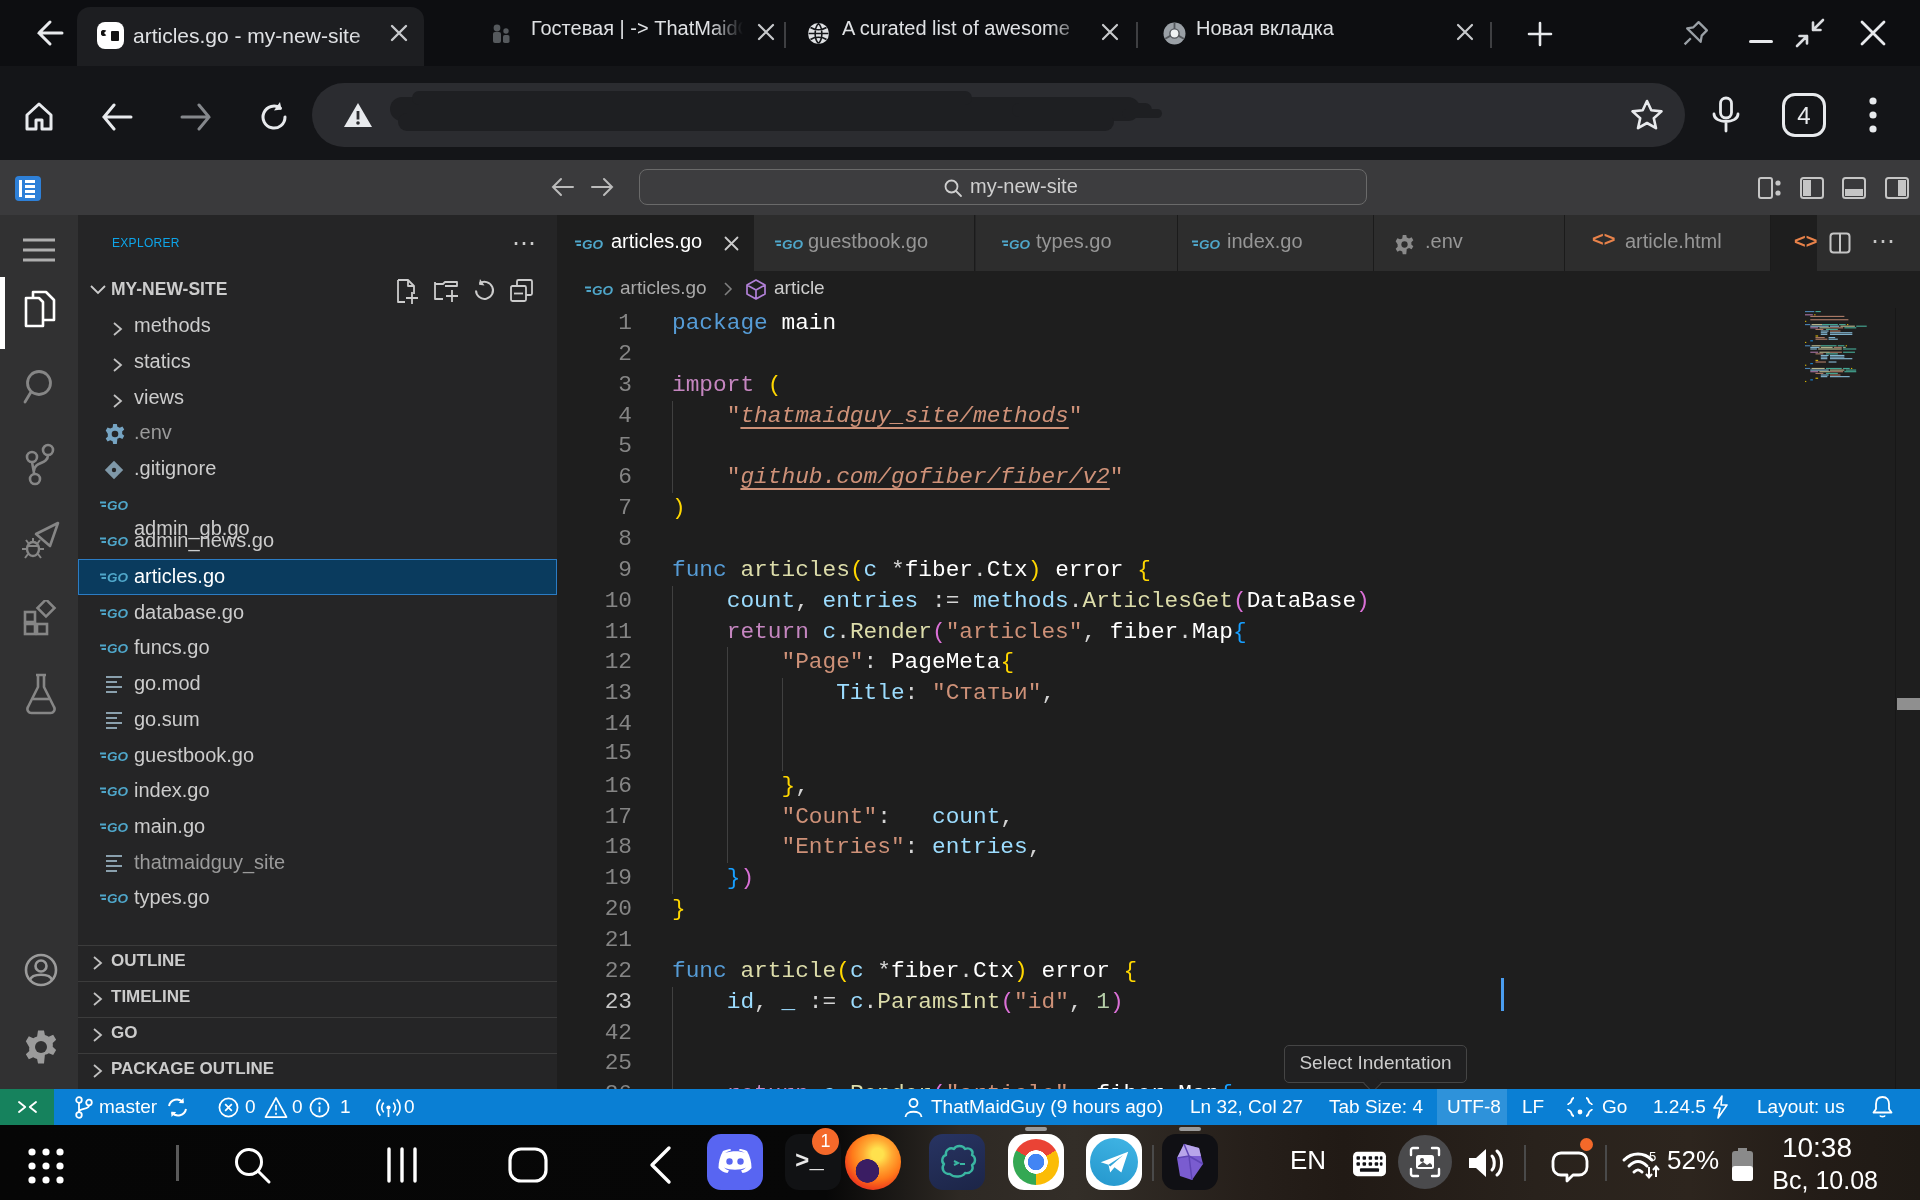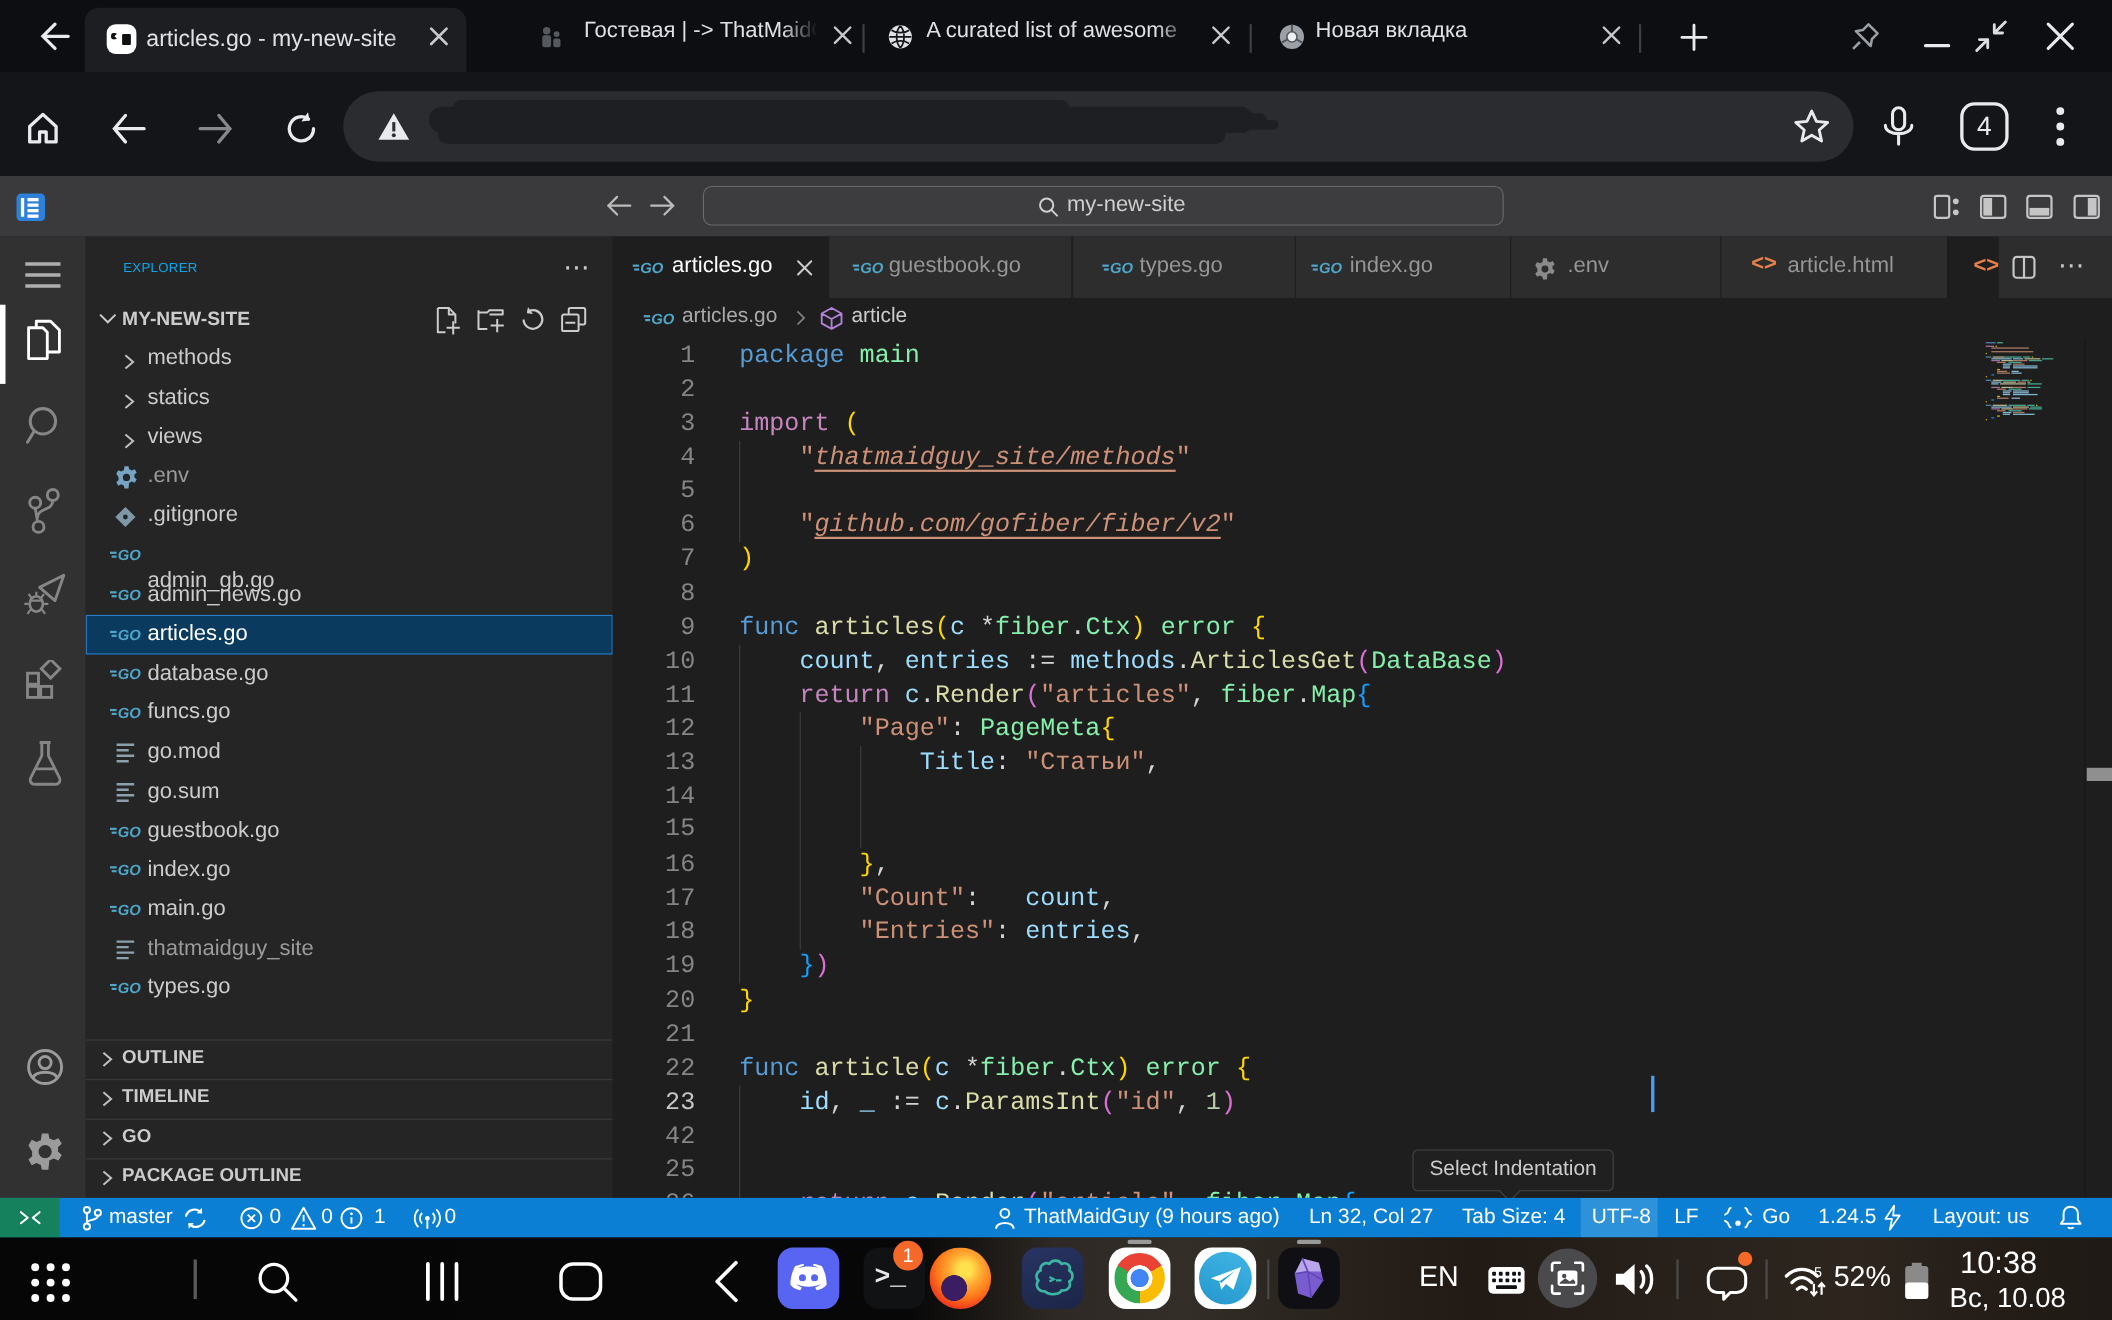--- a/index.html
+++ b/index.html
@@ -35,21 +35,21 @@
 
   .etab { position:absolute; top:0; height:56px; font-size:20px; }
   .etab .t { position:absolute; top:15px; left:54px; white-space:nowrap; }
 
   
   .cl { position:absolute; left:0; white-space:pre; font-family:"Liberation Mono", monospace;
     font-size:22.8px; line-height:30.85px; height:30.85px; }
   .ln { position:absolute; width:75px; text-align:right; color:#858585; font-family:"Liberation Mono", monospace;
     font-size:22.8px; line-height:30.85px; height:30.85px; }
   .kb { color:#569cd6; } .kc { color:#c586c0; } .fn { color:#dcdcaa; }
-  .ty { color:#86efac; } .vr { color:#9cdcfe; } .st { color:#ce9178; }
+  .ty { color:#ffffff; } .vr { color:#9cdcfe; } .st { color:#ce9178; }
   .nu { color:#b5cea8; } .pl { color:#d4d4d4; }
   .b1 { color:#ffd700; } .b2 { color:#da70d6; } .b3 { color:#179fff; }
   .lnk { text-decoration:underline; text-underline-offset:5px;font-style:italic; }
   .guide { position:absolute; width:1px; background:#404040; }
 
   
   #statusbar { left:0; top:1089px; width:1920px; height:36px; background:#0a7fd4;
     color:#ffffff; font-size:19px; }
   #remote { left:0; top:0; width:54px; height:36px; background:#16825d; }
   .sbi { position:absolute; top:7px; white-space:nowrap; }

